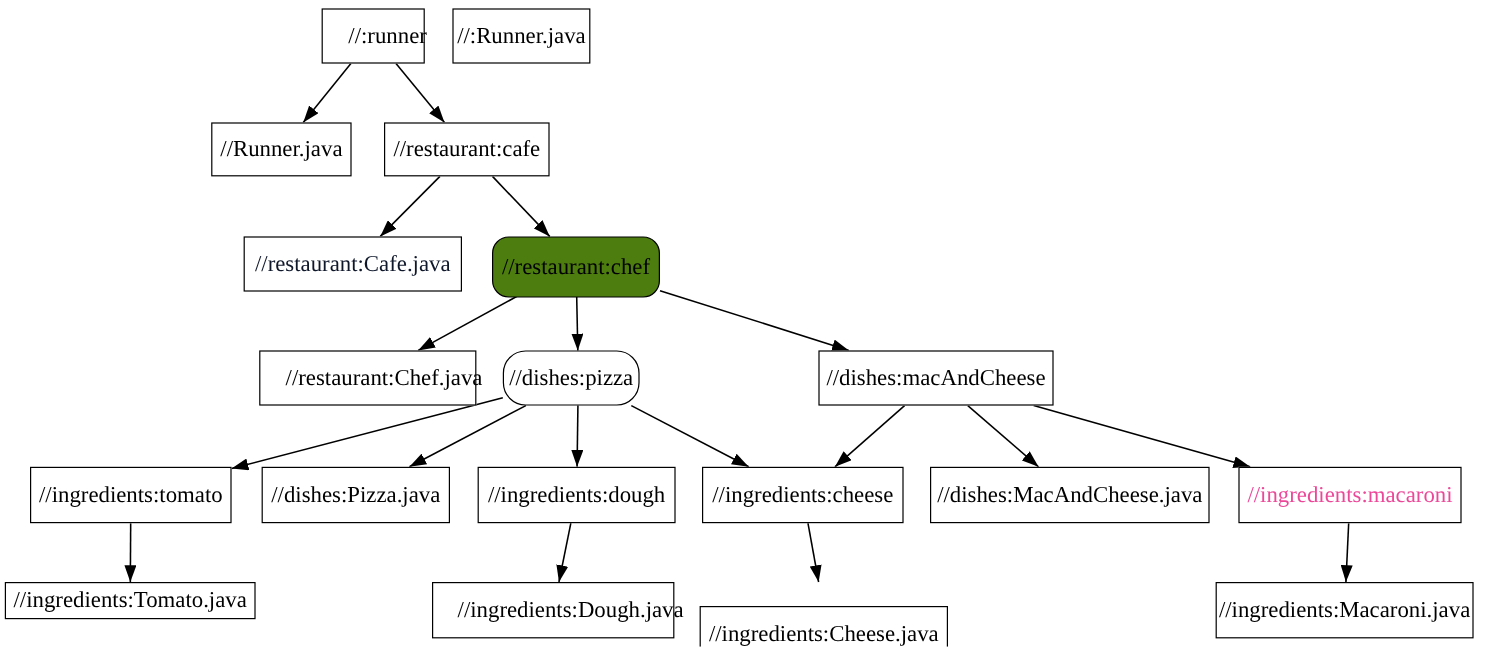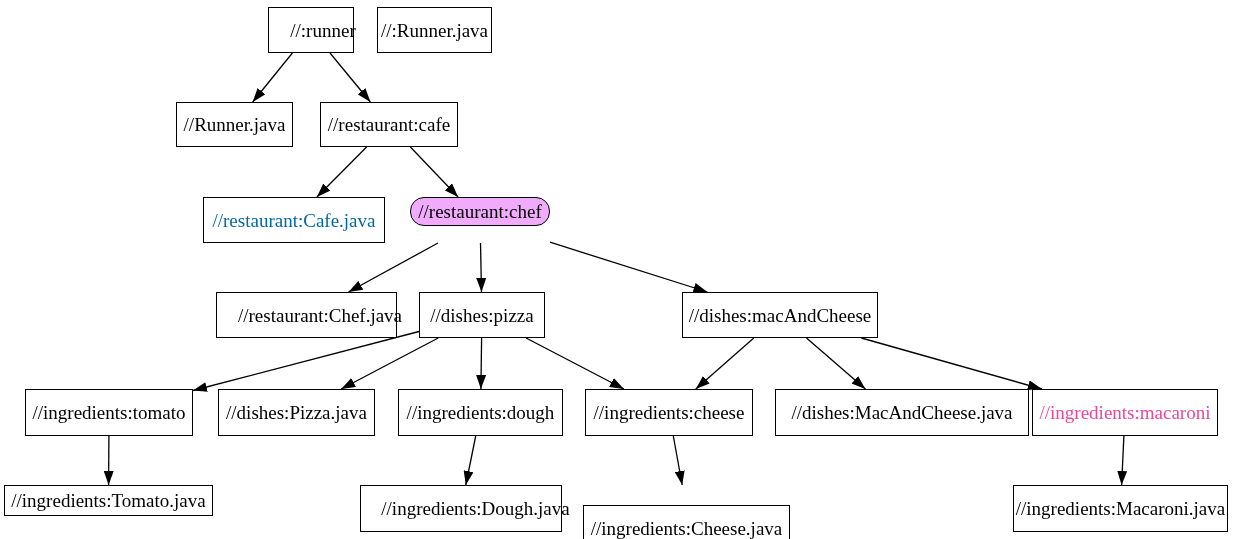--- a/index.html
+++ b/index.html
@@ -78,47 +78,47 @@
       <div class="node" style="left: 377px; top: 7px; width: 115px; height: 46px; background: rgb(255, 255, 255); border-color: rgb(0, 0, 0); text-align: right;">
         <span style="color: rgb(0, 0, 0);">//:Runner.java</span>
       </div>
       <div class="node" style="left: 176px; top: 102px; width: 117px; height: 45px; background: rgb(255, 255, 255); border-color: rgb(0, 0, 0);">
         <span style="color: rgb(0, 0, 0);">//Runner.java</span>
       </div>
       <div class="node" style="left: 320px; top: 102px; width: 138px; height: 45px; background: rgb(255, 255, 255); border-color: rgb(0, 0, 0);">
         <span style="color: rgb(0, 0, 0);">//restaurant:cafe</span>
       </div>
       <div class="node" style="left: 203px; top: 197px; width: 182px; height: 46px; background: rgb(255, 255, 255); border-color: rgb(0, 0, 0);">
-        <span style="color: #0369a1;">//restaurant:Cafe.java</span>
+        <span style="color: #0f172a;">//restaurant:Cafe.java</span>
       </div>
-      <div class="node" style="left: 410px; top: 197px; width: 140px; height: 29px; background: #f0abfc; border-color: rgb(0, 0, 0); border-radius: 14px;">
+      <div class="node" style="left: 410px; top: 197px; width: 140px; height: 51px; background: #4d7c0f; border-color: rgb(0, 0, 0); border-radius: 14px;">
         <span style="color: rgb(0, 0, 0);">//restaurant:chef</span>
       </div>
       <div class="node" style="left: 216px; top: 292px; width: 181px; height: 46px; background: rgb(255, 255, 255); border-color: rgb(0, 0, 0); padding-left: 27px;">
         <span style="color: rgb(0, 0, 0);">//restaurant:Chef.java</span>
       </div>
-      <div class="node" style="left: 419px; top: 292px; width: 126px; height: 46px; background: rgb(255, 255, 255); border-color: rgb(0, 0, 0);">
+      <div class="node" style="left: 419px; top: 292px; width: 114px; height: 46px; background: rgb(255, 255, 255); border-color: rgb(0, 0, 0); border-radius: 19px;">
         <span style="color: rgb(0, 0, 0);">//dishes:pizza</span>
       </div>
       <div class="node" style="left: 682px; top: 292px; width: 196px; height: 46px; background: rgb(255, 255, 255); border-color: rgb(0, 0, 0);">
         <span style="color: rgb(0, 0, 0);">//dishes:macAndCheese</span>
       </div>
       <div class="node" style="left: 25px; top: 389px; width: 168px; height: 47px; background: rgb(255, 255, 255); border-color: rgb(0, 0, 0);">
         <span style="color: rgb(0, 0, 0);">//ingredients:tomato</span>
       </div>
       <div class="node" style="left: 218px; top: 389px; width: 157px; height: 47px; background: rgb(255, 255, 255); border-color: rgb(0, 0, 0);">
         <span style="color: rgb(0, 0, 0);">//dishes:Pizza.java</span>
       </div>
       <div class="node" style="left: 398px; top: 389px; width: 165px; height: 47px; background: rgb(255, 255, 255); border-color: rgb(0, 0, 0);">
         <span style="color: rgb(0, 0, 0);">//ingredients:dough</span>
       </div>
       <div class="node" style="left: 585px; top: 389px; width: 168px; height: 47px; background: rgb(255, 255, 255); border-color: rgb(0, 0, 0);">
         <span style="color: rgb(0, 0, 0);">//ingredients:cheese</span>
       </div>
-      <div class="node" style="left: 775px; top: 389px; width: 254px; height: 47px; background: rgb(255, 255, 255); border-color: rgb(0, 0, 0);">
+      <div class="node" style="left: 775px; top: 389px; width: 233px; height: 47px; background: rgb(255, 255, 255); border-color: rgb(0, 0, 0);">
         <span style="color: rgb(0, 0, 0);">//dishes:MacAndCheese.java</span>
       </div>
       <div class="node" style="left: 1032px; top: 389px; width: 186px; height: 47px; background: rgb(255, 255, 255); border-color: rgb(0, 0, 0);">
         <span style="color: #ec4899;">//ingredients:macaroni</span>
       </div>
       <div class="node" style="left: 4px; top: 485px; width: 209px; height: 31px; background: rgb(255, 255, 255); border-color: rgb(0, 0, 0);">
         <span style="color: rgb(0, 0, 0);">//ingredients:Tomato.java</span>
       </div>
       <div class="node" style="left: 360px; top: 485px; width: 202px; height: 47px; background: rgb(255, 255, 255); border-color: rgb(0, 0, 0);">
         <span style="color: rgb(0, 0, 0); margin-left: 29px;">//ingredients:Dough.java</span>

